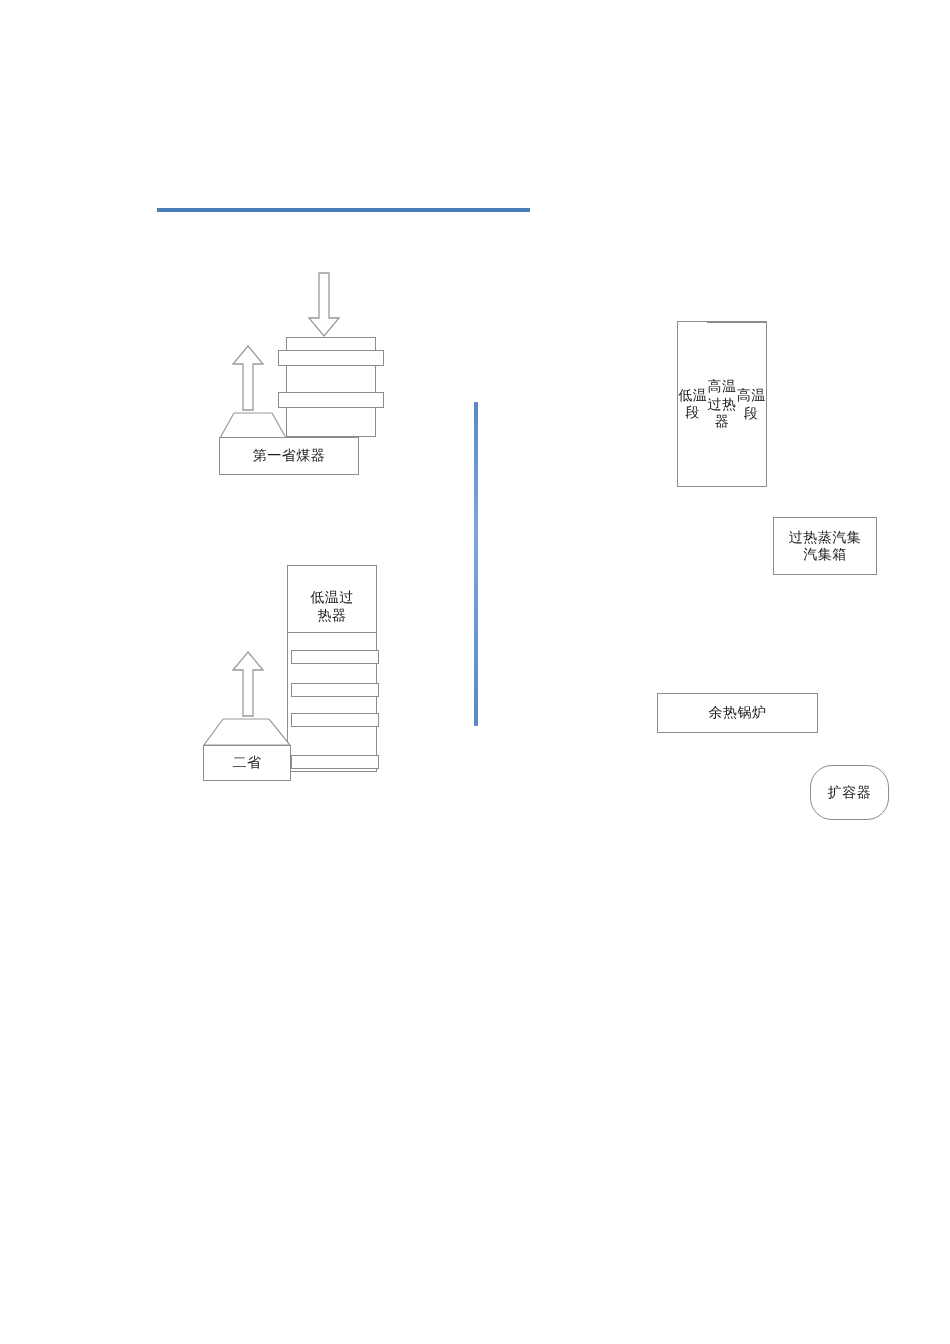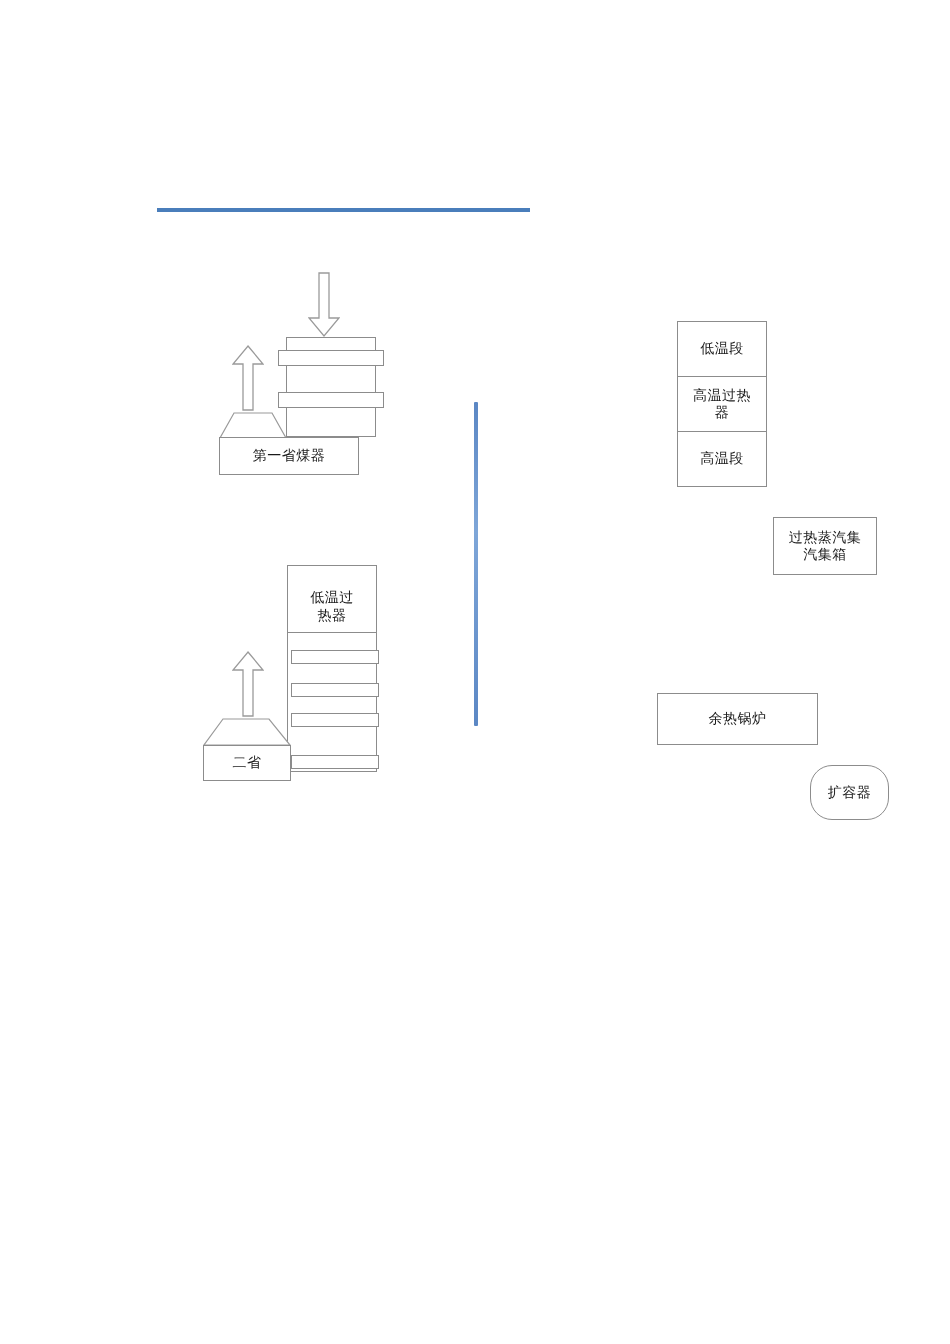--- a/index.html
+++ b/index.html
@@ -47,21 +47,21 @@
     padding-left: 12px;
   }
 
   
   .stack {
     position: absolute;
     border: 1px solid #8c8c8c;
     background: #ffffff;
     box-sizing: border-box;
     display: flex;
-    flex-direction: column;
+    flex-direction: row;
   }
   .stack .seg {
     flex: 1 1 0;
     display: flex;
     align-items: center;
     justify-content: center;
     text-align: center;
     font-size: 14px;
     line-height: 1.25;
     letter-spacing: 0.5px;
@@ -184,21 +184,21 @@
       <span class="label-text">高温段</span>
     </div>
   </div>
 
   <div class="box" style="left:773px; top:517px; width:104px; height:58px; flex-direction:column;">
     <span class="label-text">过热蒸汽集</span>
     <span class="label-text">汽集箱</span>
   </div>
 
 
-  <div class="box" style="left:657px; top:693px; width:161px; height:52px;">
+  <div class="box" style="left:657px; top:693px; width:161px; height:40px;">
     <span class="label-text">余热锅炉</span>
   </div>
 
   <div class="box" style="left:810px; top:765px; width:79px; height:55px;border-radius:22px;">
     <span class="label-text">扩容器</span>
   </div>
 
 </div>
 
 </body></html>

